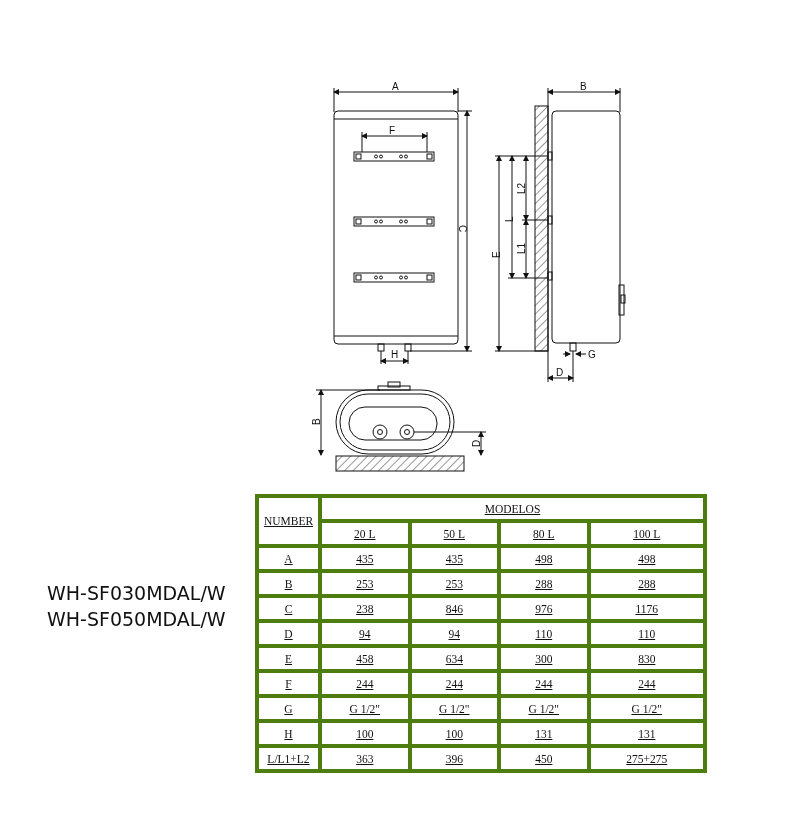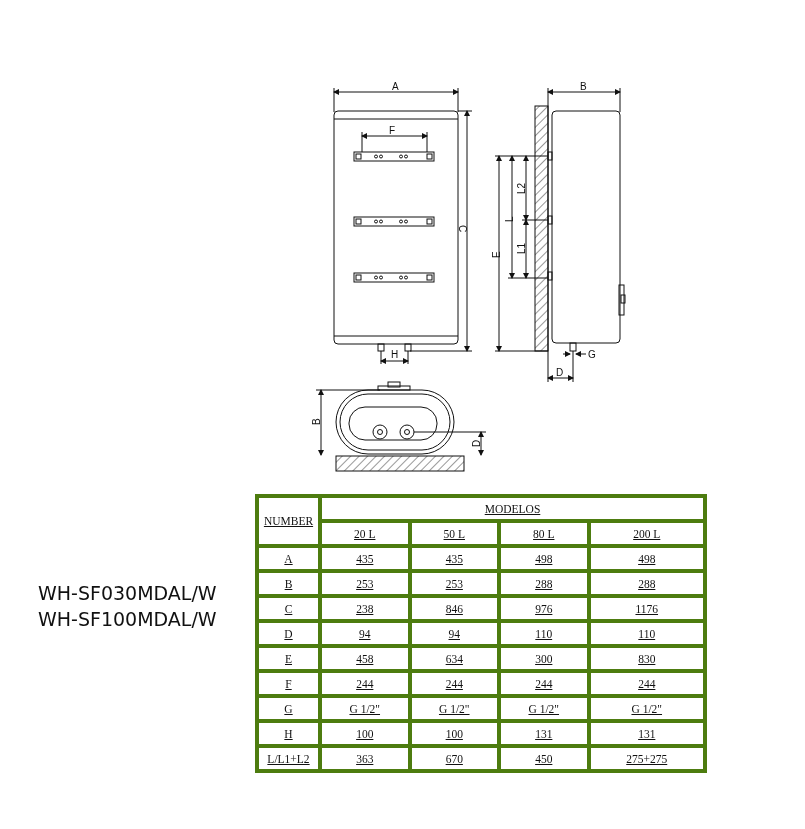--- a/index.html
+++ b/index.html
@@ -1,20 +1,20 @@
 <!DOCTYPE html>
 <html><head>
 <meta charset="utf-8">
 <style>
   html, body { margin:0; padding:0; background:#ffffff; }
   body { width:805px; height:829px; position:relative; overflow:hidden; font-family:"Liberation Sans", sans-serif; color:#111; }
   svg.drawing { position:absolute; left:0; top:0; }
   .dimlabel { font-family:"Liberation Sans", sans-serif; font-size:10px; fill:#111; }
   .models { position:absolute; left:38px; top:580px; font-family:"DejaVu Sans", sans-serif; font-size:19px; line-height:26px; color:#111; }
-  .models div { white-space:nowrap; }
+  .models div { white-space:nowrap;margin-left:9px; }
   table.spec { position:absolute; left:255px; top:494px; width:452px; border-collapse:collapse; font-family:"Liberation Serif", serif; font-size:11.5px; }
   table.spec td, table.spec th { border:4px solid #4d7c0f; text-align:center; font-weight:normal; height:21px; padding:0;text-decoration:underline; }
   table.spec th.hdr-num { width:59px; }
   table.spec tr.sub th { height:21px; }
 </style>
 </head>
 <body>
 
 <svg class="drawing" width="805" height="490" viewBox="0 0 805 490">
   <defs>
@@ -125,34 +125,34 @@
     <line x1="316" y1="390" x2="380" y2="390"></line>
     <text class="dimlabel" x="312" y="425" stroke="none" transform="rotate(-90 316 421)">B</text>
     <line x1="414" y1="432" x2="486" y2="432"></line>
     <line x1="481" y1="432" x2="481" y2="455" marker-start="url(#arr)" marker-end="url(#arr)"></line>
     <text class="dimlabel" x="472" y="447" stroke="none" transform="rotate(-90 476 443)">D</text>
   </g>
 </svg>
 
 <div class="models">
   <div>WH-SF030MDAL/W</div>
-  <div>WH-SF100MDAL/W</div>
+  <div>WH-SF050MDAL/W</div>
 </div>
 
 <table class="spec">
   <thead>
     <tr>
       <th class="hdr-num" rowspan="2">NUMBER</th>
       <th colspan="4">MODELOS</th>
     </tr>
     <tr class="sub">
       <th>20 L</th>
       <th>50 L</th>
       <th>80 L</th>
-      <th>200 L</th>
+      <th>100 L</th>
     </tr>
   </thead>
   <tbody>
     <tr>
         <td>A</td>
         <td>435</td>
         <td>435</td>
         <td>498</td>
         <td>498</td>
       </tr>
@@ -201,18 +201,18 @@
     <tr>
         <td>H</td>
         <td>100</td>
         <td>100</td>
         <td>131</td>
         <td>131</td>
       </tr>
     <tr>
         <td>L/L1+L2</td>
         <td>363</td>
-        <td>670</td>
+        <td>396</td>
         <td>450</td>
         <td>275+275</td>
       </tr>
   </tbody>
 </table>
 
 </body></html>

